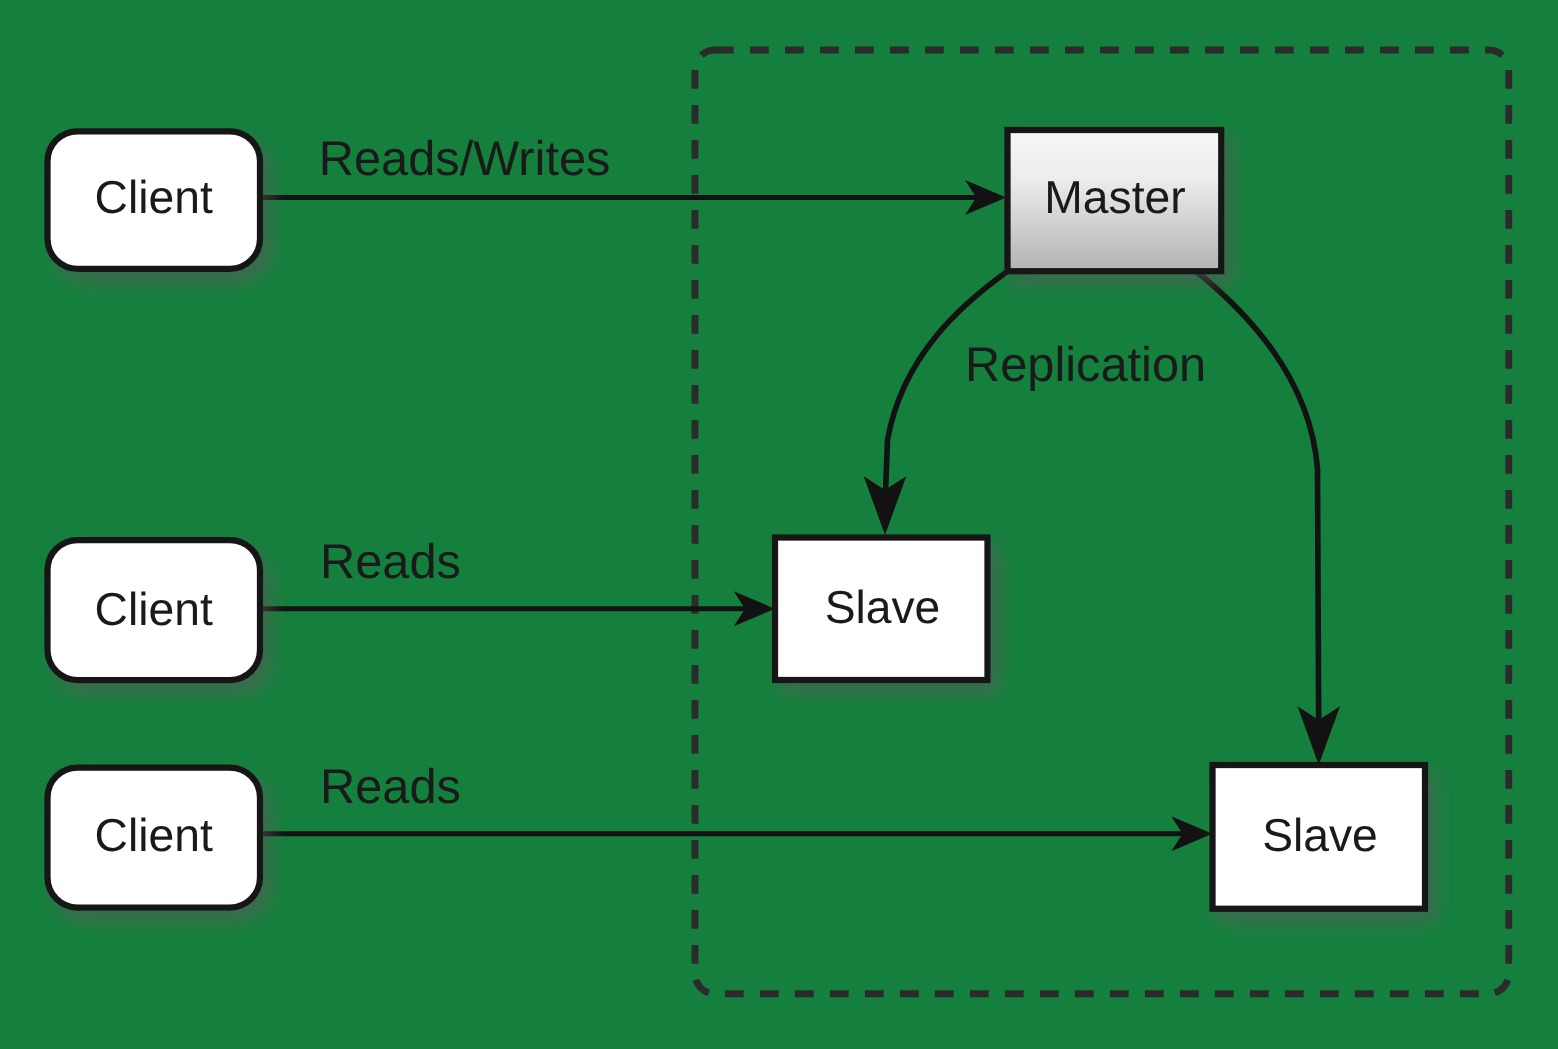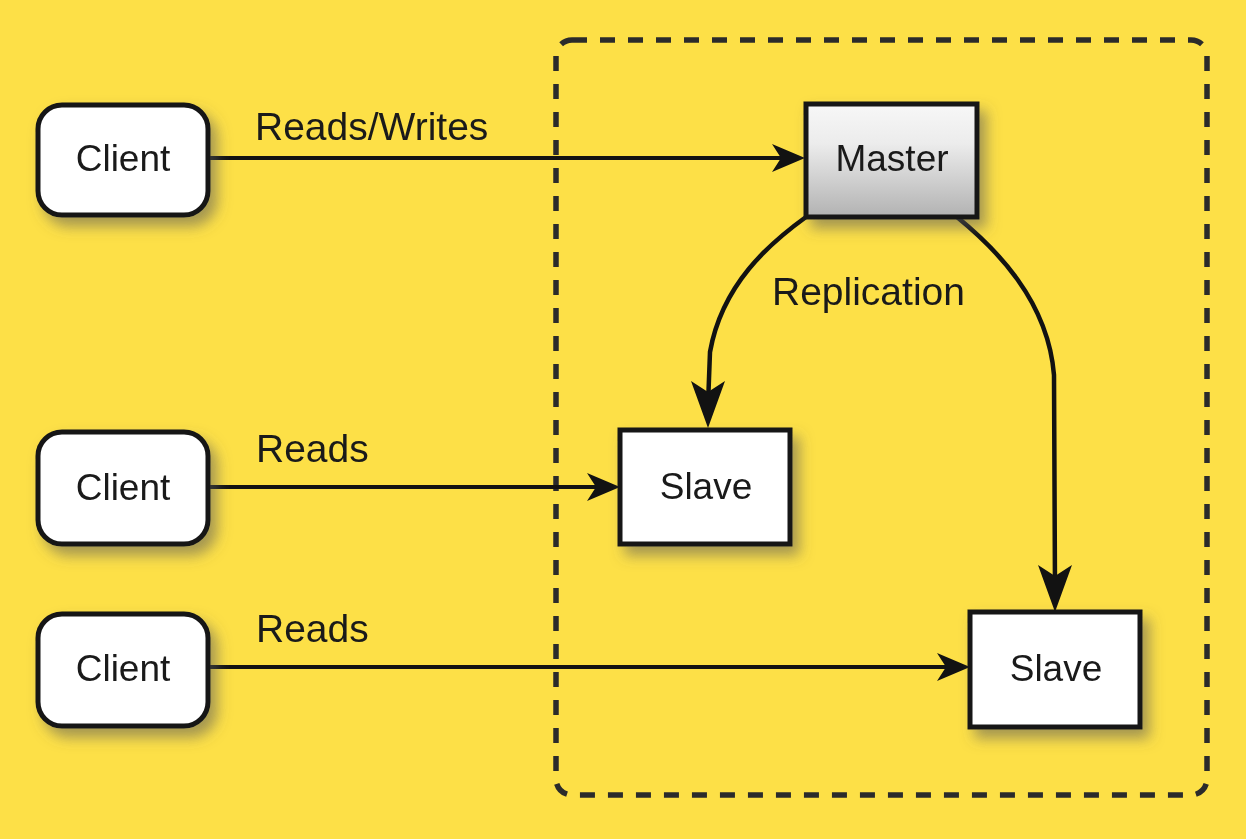--- a/index.html
+++ b/index.html
@@ -7,21 +7,21 @@
     padding: 0;
     background: #ffffff;
   }
   body {
     font-family: "Liberation Sans", sans-serif;
   }
   #diagram-root {
     position: relative;
     width: 1246px;
     height: 839px;
-    background: #fde047;
+    background: #15803d;
     overflow: hidden;
   }
   #diagram-svg {
     position: absolute;
     left: 0;
     top: 0;
     width: 1246px;
     height: 839px;
   }
   .node-label {

